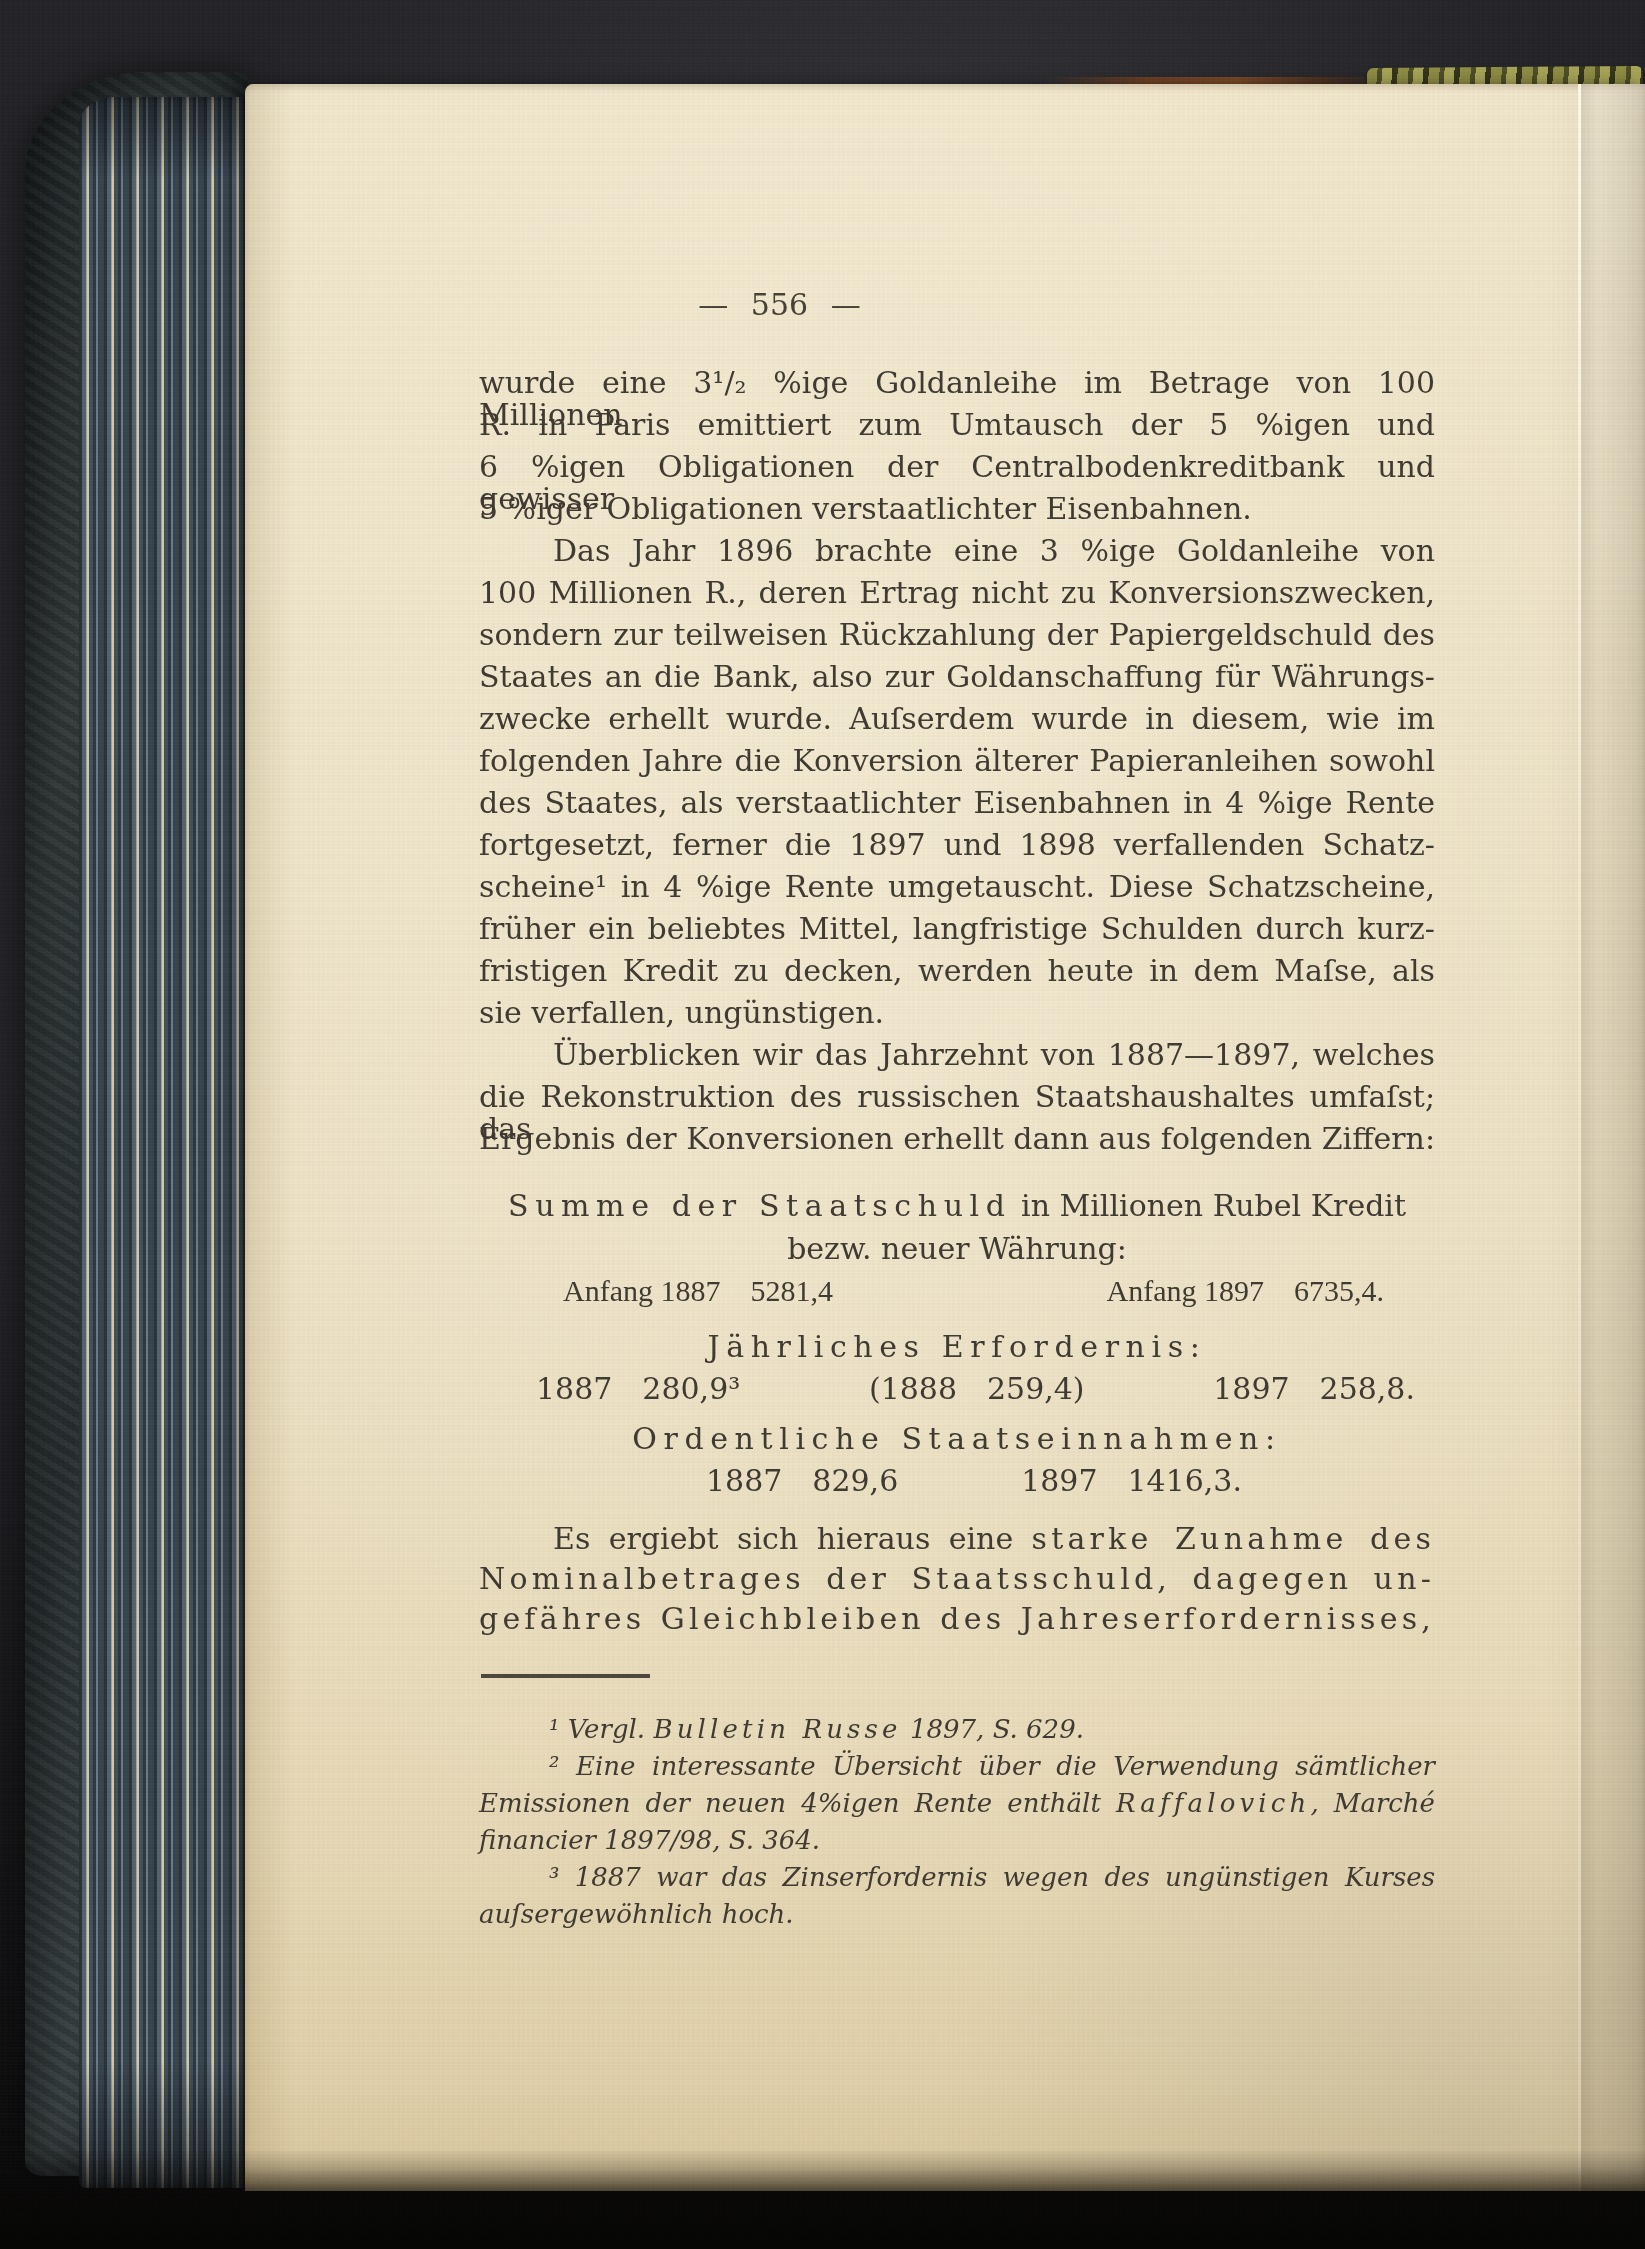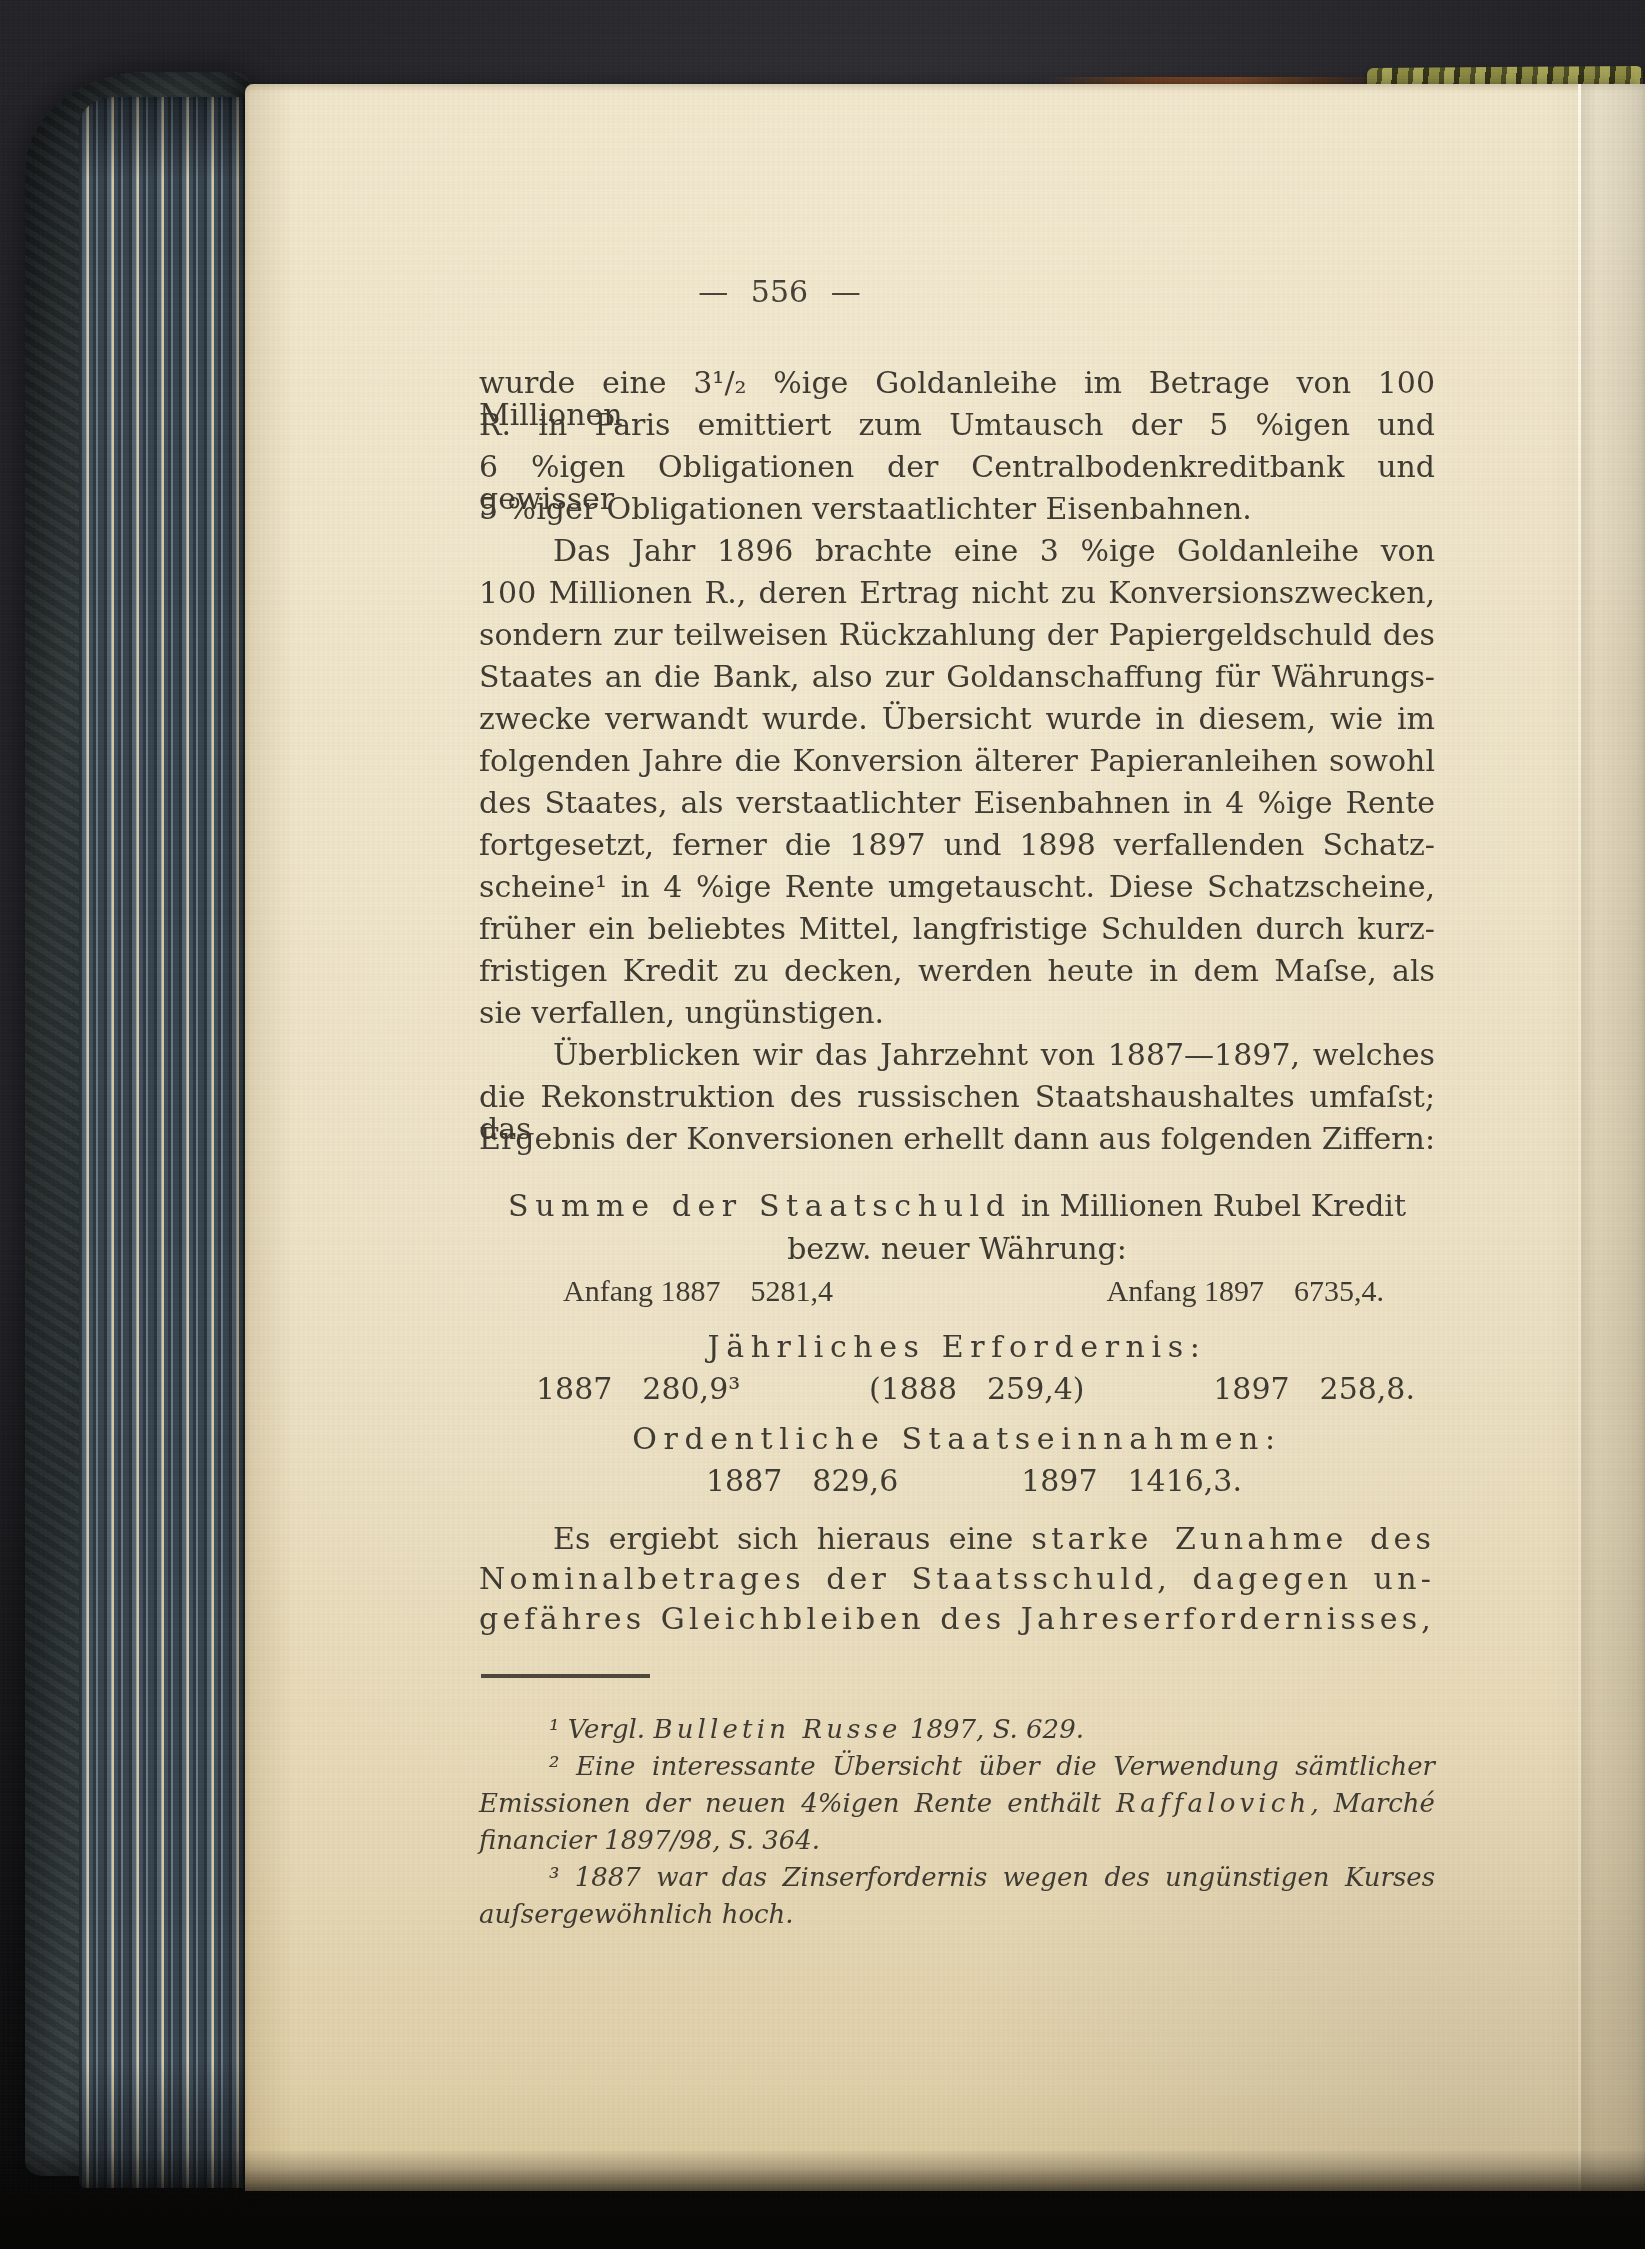--- a/index.html
+++ b/index.html
@@ -59,21 +59,21 @@
   .fold-hl{position:absolute;top:0;bottom:0;left:1333px;width:3.3px;
     background:linear-gradient(180deg, rgba(255,250,235,.95), rgba(250,242,220,.55) 40%, rgba(245,235,210,.30));}
   .fold-right{position:absolute;top:0;bottom:0;left:1336px;right:0;
     background:
       linear-gradient(90deg, rgba(110,100,80,.16), rgba(110,100,80,.03) 26%, rgba(130,120,100,.10) 70%, rgba(100,95,80,.17) 100%),
       linear-gradient(180deg, rgba(242,236,220,.30), rgba(0,0,0,0) 30%, rgba(70,60,45,.07) 90%);}
   .bottom-shade{position:absolute;left:0;right:0;top:2149px;height:101px;z-index:6;pointer-events:none;
     background:linear-gradient(180deg, rgba(8,6,4,0) 0%, rgba(8,6,4,.55) 48%, #060605 100%);}
   
   .content{position:absolute;inset:0;z-index:3;color:#3f3a32;}
-  .pagenum{position:absolute;left:370px;top:191px;width:329px;text-align:center;
+  .pagenum{position:absolute;left:370px;top:204px;width:329px;text-align:center;
     font-size:30px;line-height:33px;color:#474238;word-spacing:13px;}
   .textcol{position:absolute;left:234px;top:283px;width:956px;}
   .line{font-size:30px;line-height:32px;height:42px;white-space:normal;
     text-align:justify;text-align-last:justify;}
   .line span{display:inline;}
   .line .sp{letter-spacing:.15em;}
   .last{text-align-last:left !important;}
   .center{text-align:center !important;text-align-last:center !important;}
   .indent{text-indent:74px;}
   .indent-fn{text-indent:70px;}
@@ -119,21 +119,21 @@
           <div class="line"><span>wurde eine 3¹/₂ %ige Goldanleihe im Betrage von 100 Millionen</span></div>
           <div class="line"><span>R. in Paris emittiert zum Umtausch der 5 %igen und</span></div>
           <div class="line"><span>6 %igen Obligationen der Centralbodenkreditbank und gewisser</span></div>
           <div class="line last"><span>5 %iger Obligationen verstaatlichter Eisenbahnen.</span></div>
         </div>
       <div class="para">
           <div class="line indent"><span>Das Jahr 1896 brachte eine 3 %ige Goldanleihe von</span></div>
           <div class="line"><span>100 Millionen R., deren Ertrag nicht zu Konversionszwecken,</span></div>
           <div class="line"><span>sondern zur teilweisen Rückzahlung der Papiergeldschuld des</span></div>
           <div class="line"><span>Staates an die Bank, also zur Goldanschaffung für Währungs-</span></div>
-          <div class="line"><span>zwecke verwandt wurde. Übersicht wurde in diesem, wie im</span></div>
+          <div class="line"><span>zwecke erhellt wurde. Auſserdem wurde in diesem, wie im</span></div>
           <div class="line"><span>folgenden Jahre die Konversion älterer Papieranleihen sowohl</span></div>
           <div class="line"><span>des Staates, als verstaatlichter Eisenbahnen in 4 %ige Rente</span></div>
           <div class="line"><span>fortgesetzt, ferner die 1897 und 1898 verfallenden Schatz-</span></div>
           <div class="line"><span>scheine¹ in 4 %ige Rente umgetauscht. Diese Schatzscheine,</span></div>
           <div class="line"><span>früher ein beliebtes Mittel, langfristige Schulden durch kurz-</span></div>
           <div class="line"><span>fristigen Kredit zu decken, werden heute in dem Maſse, als</span></div>
           <div class="line last"><span>sie verfallen, ungünstigen.</span></div>
         </div>
       <div class="para">
           <div class="line indent"><span>Überblicken wir das Jahrzehnt von 1887—1897, welches</span></div>

